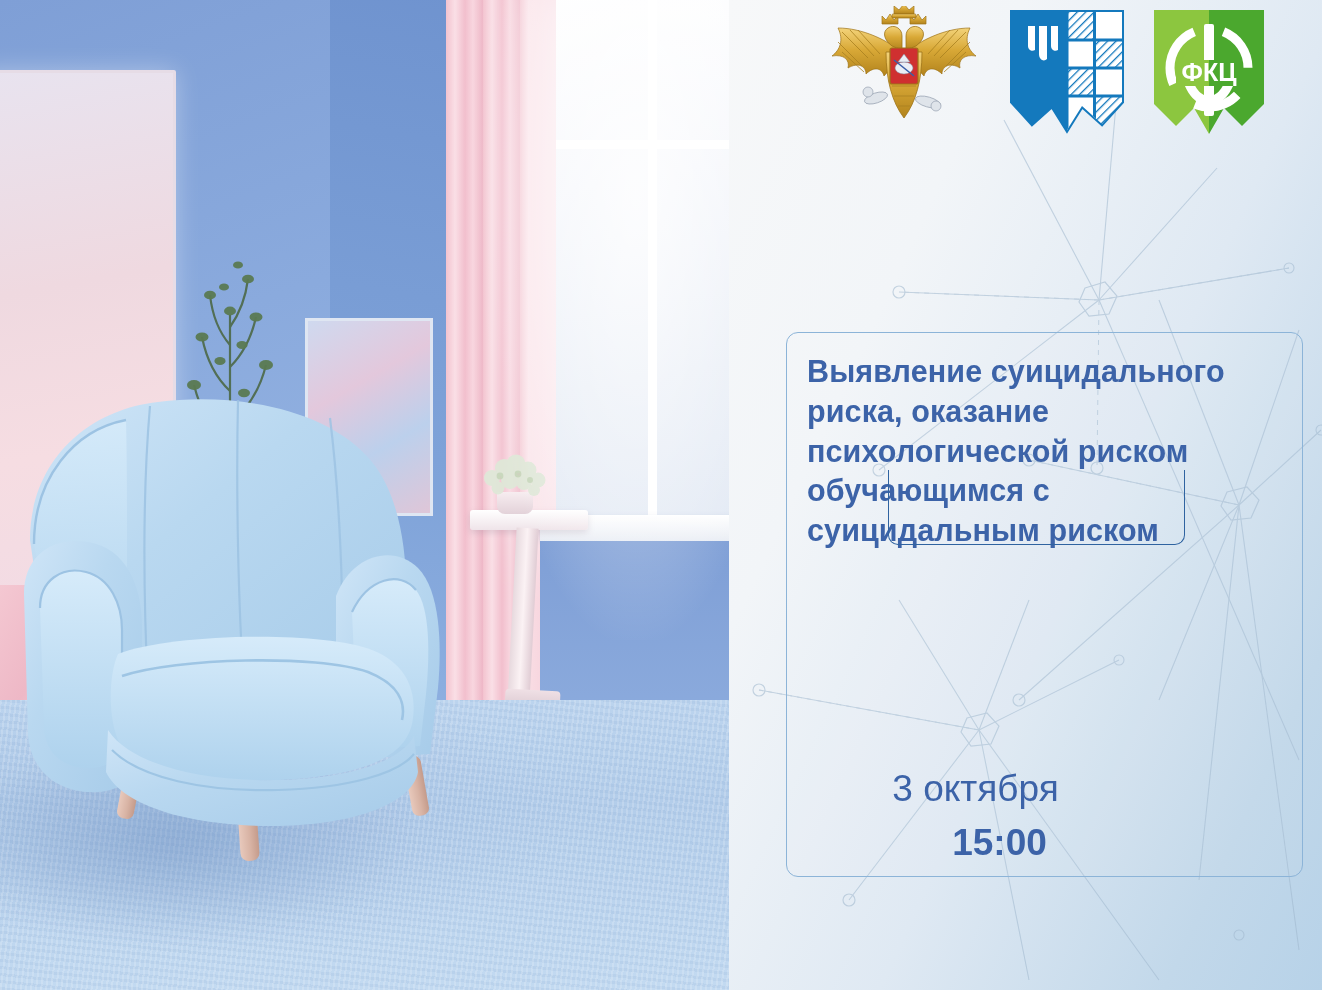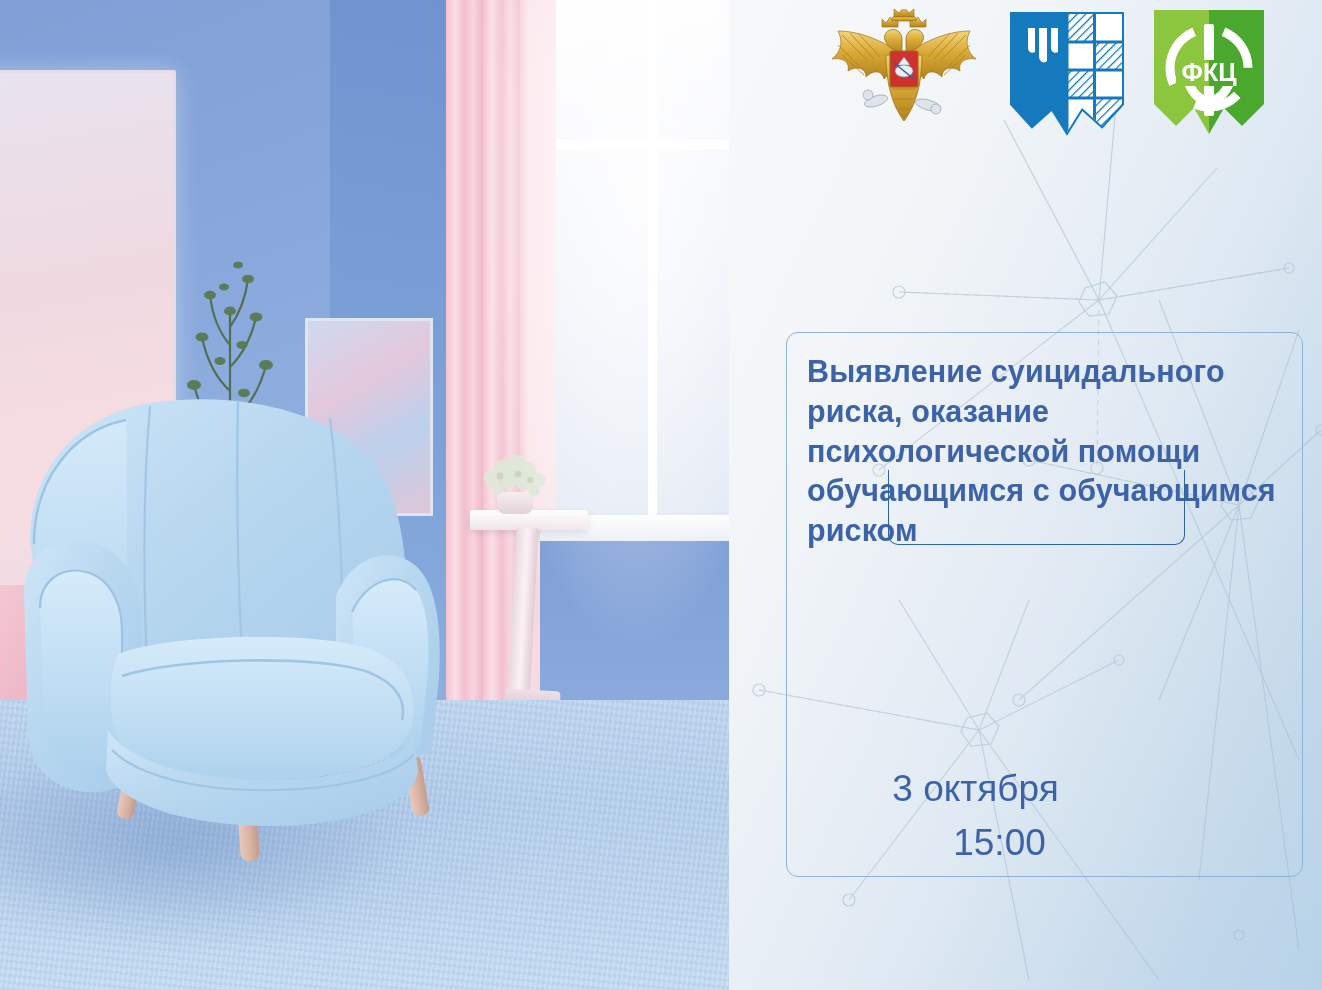--- a/index.html
+++ b/index.html
@@ -151,21 +151,21 @@
     background:
       linear-gradient(115deg,#f7f8f9 0%, #f2f5f8 28%, #dfe9f3 58%, #c2d8ea 85%, #b7d2e8 100%);
     overflow:hidden;
   }
   .panel-net{ position:absolute; left:-130px; top:0; width:723px; height:990px; }
   .panel-net svg{ width:100%; height:100%; display:block; }
 
   
   .logos{
     position:absolute; left:95px; top:6px;
-    display:flex; align-items:center; gap:22px;
+    display:flex; align-items:flex-start; gap:22px;
   }
   .logo{ display:block; }
   .logo-eagle{ width:160px; height:130px; }
   .logo-shield{ width:122px; height:132px; }
   .logo-fkc{ width:118px; height:136px; }
 
   
   .title-card{
     position:absolute;
     left:57px; top:332px;
@@ -201,21 +201,21 @@
     left:0px; top:762px;
     width:593px;
     text-align:center;
     color:#3c63a8;
     font-size:37px;
     line-height:1.45;
     font-weight:normal;
   }
   .date-wrap .line{ display:block; }
   .date-day{ padding-right:100px; }
-  .date-time{ padding-right:52px; }
+  .date-time{ padding-right:52px;font-weight:bold; }
 </style>
 </head>
 <body>
 
 <div class="poster">
 
   <div class="photo">
 
     <div class="wall-left"></div>
     <div class="wall-right"></div>
@@ -567,21 +567,21 @@
             <rect x="26" y="54" width="66" height="26" fill="#8cc63f"></rect>
             <rect x="59" y="54" width="33" height="26" fill="#4ba82e"></rect>
             <text x="59" y="75" text-anchor="middle" font-family="'Liberation Sans',sans-serif" font-size="25" font-weight="bold" fill="#ffffff">ФКЦ</text>
           </g>
         </svg>
       </span>
     </div>
 
     <div class="title-card"></div>
 
-    <div class="title-text">Выявление суицидального риска, оказание психологической помощи обучающимся с обучающимся риском</div>
+    <div class="title-text">Выявление суицидального риска, оказание психологической риском обучающимся с суицидальным риском</div>
 
     <div class="date-box"></div>
 
     <div class="date-wrap">
       <span class="line date-day">3 октября</span>
       <span class="line date-time">15:00</span>
     </div>
 
   </div>
 </div>

